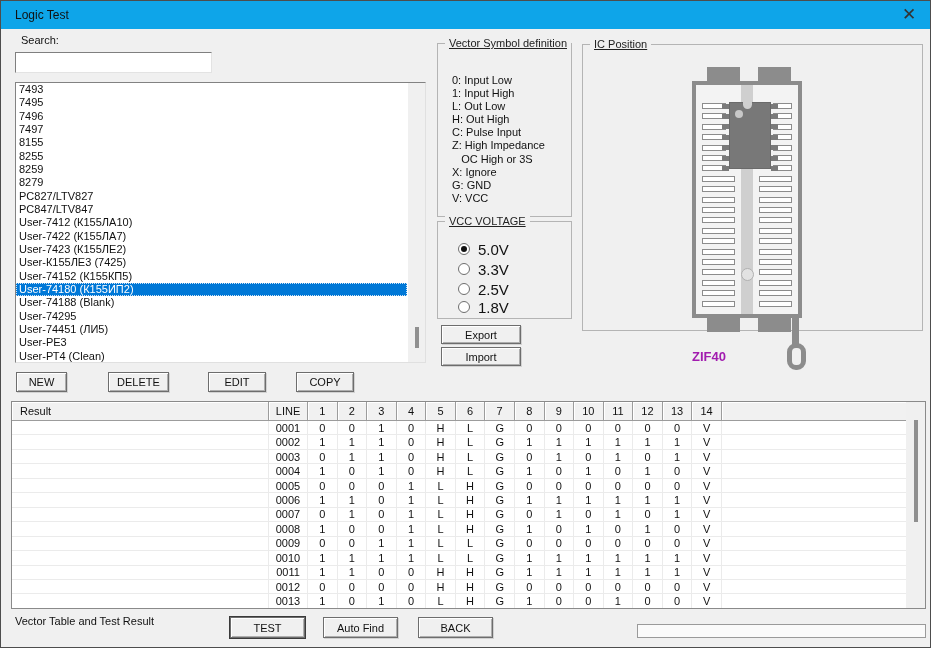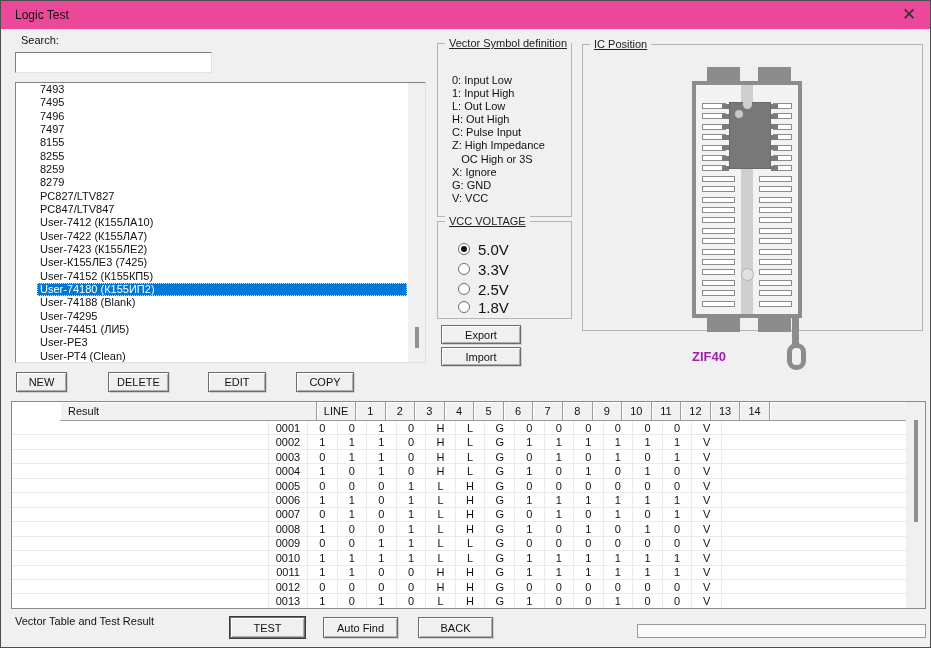--- a/index.html
+++ b/index.html
@@ -1,26 +1,26 @@
 <!DOCTYPE html>
 <html style="--sel: #0078d7; --bg: #f0f0f0; --sock: #8c8c8c; --chip: #787878;"><head>
 <meta charset="utf-8">
 <style>
   html,body{margin:0;padding:0;background:#d4d4d4;font-family:"Liberation Sans","DejaVu Sans",sans-serif;}
   .window{position:relative;width:931px;height:648px;background:var(--bg,#f0f0f0);border:1px solid #4d4d4d;box-sizing:border-box;overflow:hidden;}
   .abs{position:absolute;box-sizing:border-box;}
   
-  .titlebar{left:0;top:0;width:100%;height:28px;background:#ec4899;}
+  .titlebar{left:0;top:0;width:100%;height:28px;background:#0ea5e9;}
   .title{position:absolute;left:14px;top:7px;font-size:12px;color:#111;}
   .close{position:absolute;right:6px;top:2px;width:30px;height:24px;font-size:17px;color:#333;text-align:center;line-height:24px;cursor:default;}
   
   .search-label{left:20px;top:33px;font-size:11px;color:#111;}
   .search-input{left:14px;top:51px;width:197px;height:21px;background:#fff;border:1px solid #7f7f7f;border-bottom-color:#e3e3e3;border-right-color:#e3e3e3;font-size:11px;padding:2px 4px;outline:none;font-family:inherit;}
   
-  .listbox{left:14px;top:81px;width:411px;height:281px;background:#fff;border:1px solid #828282;border-bottom-color:#e0e0e0;border-right-color:#e0e0e0;overflow:hidden;padding-left:21px;}
+  .listbox{left:14px;top:81px;width:411px;height:281px;background:#fff;border:1px solid #828282;border-bottom-color:#e0e0e0;border-right-color:#e0e0e0;overflow:hidden;}
   .list-item{height:13.34px;line-height:13.4px;font-size:11px;color:#111;padding-left:3px;width:calc(100% - 18px);white-space:nowrap;box-sizing:border-box;}
   .list-item.selected{background:var(--sel,#0078d7);color:#fff;outline:1px dotted #cfe3f5;outline-offset:-1px;}
   .list-scroll{position:absolute;top:0;right:0;width:17px;height:100%;background:#f0f0f0;}
   .list-thumb{position:absolute;left:7px;top:244px;width:4px;height:21px;background:#909090;}
   
   .btn{position:absolute;box-sizing:border-box;height:20px;background:#f0f0f0;border:1px solid #6d6d6d;box-shadow:inset 1px 1px 0 #ffffff,inset -1px -1px 0 #aeaeae,1px 1px 0 rgba(0,0,0,.12);font-size:11px;font-family:inherit;color:#111;text-align:center;padding:0;line-height:18px;}
   .btn.default{box-shadow:0 0 0 1px #3a3a3a,inset 1px 1px 0 #ffffff,inset -1px -1px 0 #aeaeae;}
   
   .gb{border:1px solid #b4b4b4;background:transparent;}
   .gb-label{position:absolute;top:-7px;left:7px;background:var(--bg,#f0f0f0);padding:0 4px;font-size:11px;color:#222;white-space:nowrap;text-decoration:underline;}
@@ -39,21 +39,21 @@
   .stub{position:absolute;background:#7a7a7a;}
   .chip{left:728px;top:101px;width:42px;height:67px;background:var(--chip,#787878);border:1px solid #6a6a6a;}
   .chip-dot{position:absolute;left:5px;top:7px;width:8px;height:8px;border-radius:50%;background:#c8c8c8;}
   .chip-notch{position:absolute;left:13px;top:-1px;width:9px;height:7px;background:#cfcfcf;border-radius:0 0 5px 5px;}
   .sock-screw{left:740px;top:267px;width:13px;height:13px;border-radius:50%;border:1px solid #b0b0b0;background:#e2e2e2;}
   .lever-bar{left:791px;top:317px;width:7px;height:27px;background:var(--sock,#8c8c8c);}
   .lever-ring{left:786px;top:342px;width:19px;height:27px;border:5px solid var(--sock,#8c8c8c);border-radius:9px;background:transparent;}
   .zif-label{left:691px;top:348px;width:110px;font-size:13px;font-weight:bold;color:#a21caf;}
   
   .vtable{left:10px;top:400px;width:915px;height:208px;background:#fff;border:1px solid #8a8a8a;overflow:hidden;}
-  .vt-header{display:flex;height:19px;margin-left:48px;}
+  .vt-header{display:flex;height:19px;}
   .vt-cell{box-sizing:border-box;display:flex;align-items:center;justify-content:center;font-size:11px;color:#111;}
   .vt-cell.h{background:#f1f1f1;border-right:1px solid #9c9c9c;border-bottom:1px solid #9c9c9c;box-shadow:inset 1px 1px 0 #fff;}
   .vt-cell.result{width:257px;justify-content:flex-start;padding-left:8px;}
   .vt-cell.line{width:39px;}
   .vt-cell.pin{width:29.57px;}
   .vt-cell.filler{flex:1;border-right:none;}
   .vt-row{display:flex;height:14.46px;}
   .vt-row .vt-cell{border-right:1px solid #ebebeb;border-bottom:1px solid #ebebeb;}
   .vt-row .vt-cell.filler{border-right:none;}
   .vt-scroll{position:absolute;top:0;right:0;width:19px;height:100%;background:#f0f0f0;}

